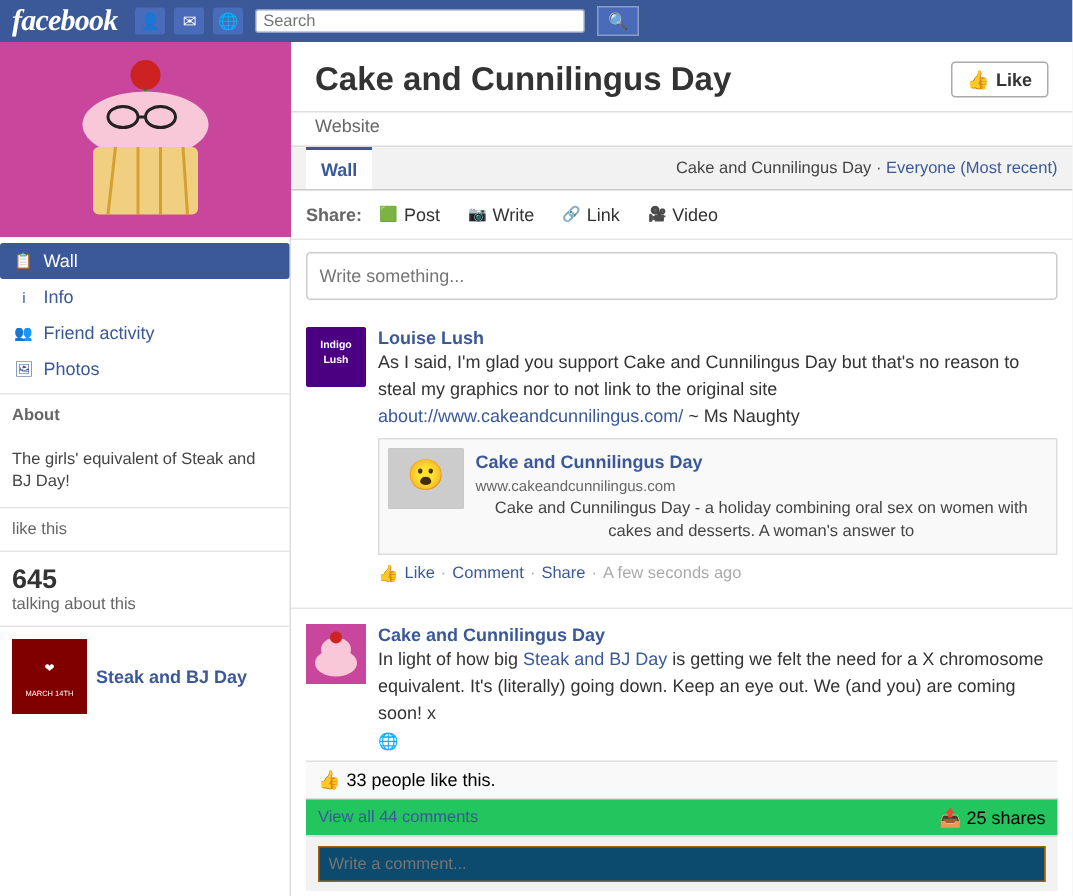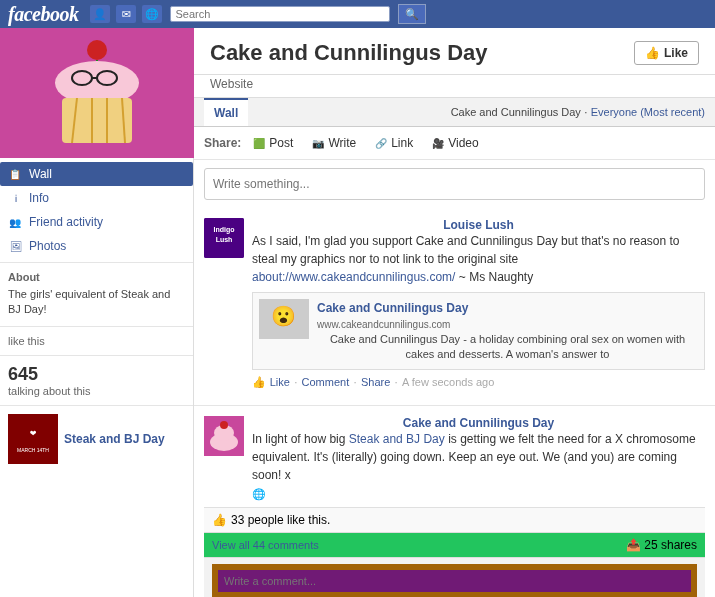--- a/index.html
+++ b/index.html
@@ -112,21 +112,21 @@
     }
 
     .sidebar-section {
       padding: 8px;
       border-bottom: 1px solid #e5e5e5;
     }
     .sidebar-section-title {
       font-size: 11px;
       color: #666;
       font-weight: bold;
-      margin-bottom: 4px;
+      margin-bottom: 16px;
     }
     .sidebar-section-text {
       font-size: 11px;
       color: #444;
       line-height: 1.4;
     }
     .stat-number {
       font-size: 18px;
       font-weight: bold;
       color: #333;
@@ -313,21 +313,20 @@
       color: white;
       font-size: 9px;
       font-weight: bold;
       width: 40px;
       height: 40px;
     }
     .post-author {
       font-weight: bold;
       color: #3b5998;
       font-size: 12px;
-      text-align: center;
     }
     .post-body {
       font-size: 12px;
       color: #333;
       line-height: 1.5;
       flex: 1;
     }
     .post-link {
       color: #3b5998;
       text-decoration: none;
@@ -413,24 +412,24 @@
       text-align: center;
     }
     .comments-bar a {
       color: #3b5998;
       text-decoration: none;
       font-size: 11px;
     }
     .write-comment {
       width: 100%;
       padding: 5px 6px;
-      border: 6px solid #a16207;
+      border: 1px solid #a16207;
       font-size: 11px;
       color: #999;
-      background: #701a75;
+      background: #0c4a6e;
     }
   </style>
 </head>
 <body>
 
 <div id="top-nav">
   <span class="logo">facebook</span>
   <div class="nav-icons">
     <div class="nav-icon">👤</div>
     <div class="nav-icon">✉</div>

